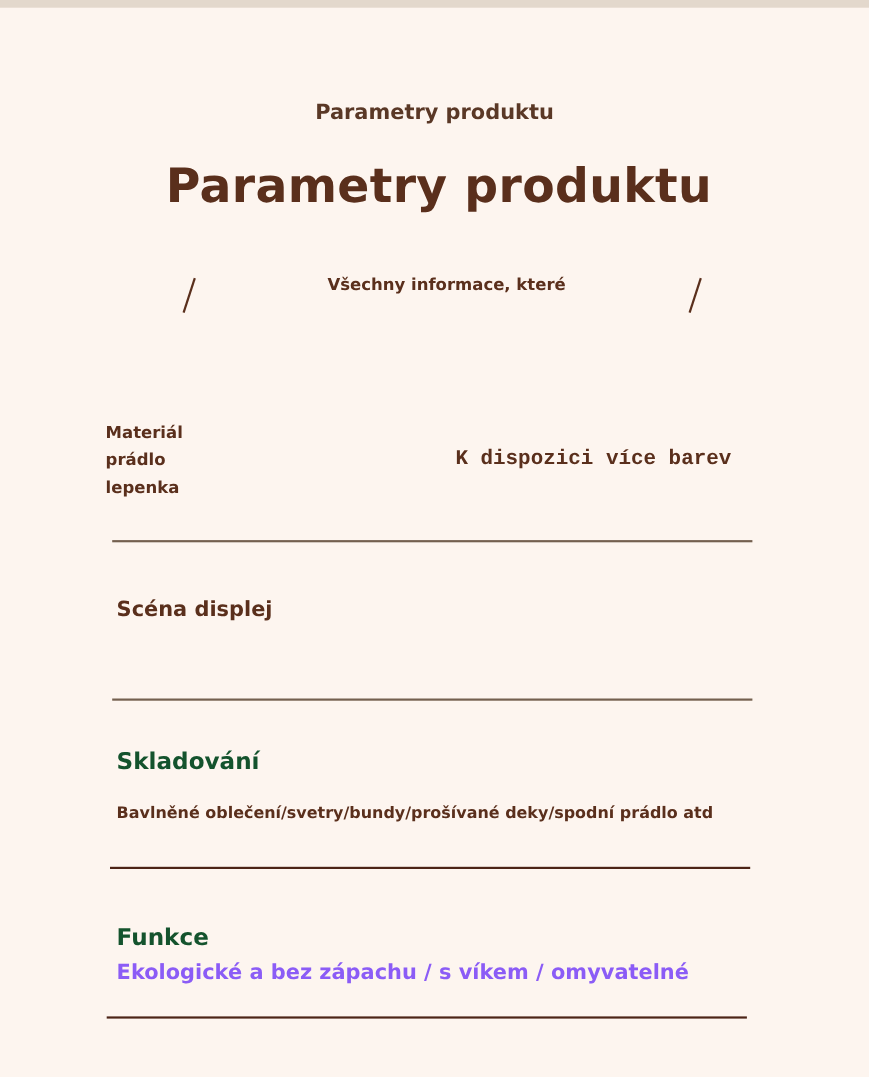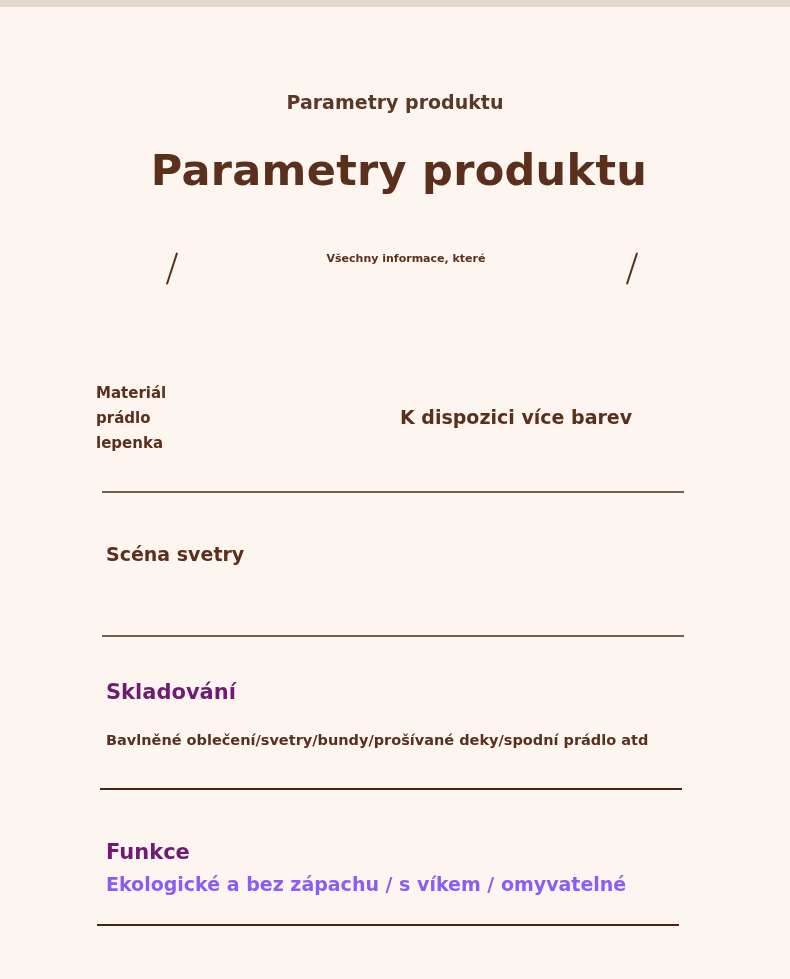--- a/index.html
+++ b/index.html
@@ -24,46 +24,46 @@
       letter-spacing: 0.3px;
     }
     .slash {
       position: absolute; top: 252px; width: 2px; height: 33px;
       background: #5a2f1c; transform: rotate(18deg);
     }
     .slash.left { left: 171px; }
     .slash.right { left: 631px; }
     .tagline {
       position: absolute; left: 290px; width: 232px; top: 249px;
-      text-align: center; font-weight: bold; font-size: 11px; line-height: 20px;
+      text-align: center; font-weight: bold; font-size: 15px; line-height: 20px;
       color: #5a2f1c;
     }
     .material {
       position: absolute; left: 96px; top: 381px;
       font-weight: bold; font-size: 15px; line-height: 25px; color: #5a2f1c;
       width: 120px;
     }
     .colors {
-      position: absolute; left: 400px; top: 406px;
-      font-weight: bold; font-size: 19px; color: #5a2f1c;
+      position: absolute; left: 414px; top: 406px;
+      font-weight: bold; font-size: 19px; color: #5a2f1c; font-family: Liberation Mono, monospace;
     }
     .divider {
       position: absolute; height: 2px;
     }
     .d1 { left: 102px; width: 582px; top: 491px; background: #74604f; }
     .d2 { left: 102px; width: 582px; top: 635px; background: #74604f; }
     .d3 { left: 100px; width: 582px; top: 788px; background: #4c2416; }
     .d4 { left: 97px; width: 582px; top: 924px; background: #4c2416; }
     .scene {
       position: absolute; left: 106px; top: 542px;
       font-weight: bold; font-size: 19px; line-height: 25px; color: #5a2f1c;
     }
     .section-head {
       position: absolute; left: 106px;
-      font-weight: bold; font-size: 21px; color: #701a75;
+      font-weight: bold; font-size: 21px; color: #14532d;
     }
     .h-storage { top: 680px; }
     .h-func { top: 840px; }
     .storage-text {
       position: absolute; left: 106px; top: 732px;
       font-weight: bold; font-size: 14.5px; color: #5a2f1c;
     }
     .func-text {
       position: absolute; left: 106px; top: 873px;
       font-weight: bold; font-size: 19px; color: #8b5cf6;
@@ -86,21 +86,21 @@
 <div class="material">
   <div>Materiál</div>
   <div>prádlo</div>
   <div>lepenka</div>
 </div>
 <div class="colors">K dispozici více barev</div>
 
 <div class="divider d1"></div>
 
 <div class="scene">
-  <div>Scéna svetry</div>
+  <div>Scéna displej</div>
 </div>
 
 <div class="divider d2"></div>
 
 <div class="section-head h-storage">Skladování</div>
 <div class="storage-text">Bavlněné oblečení/svetry/bundy/prošívané deky/spodní prádlo atd</div>
 
 <div class="divider d3"></div>
 
 <div class="section-head h-func">Funkce</div>

